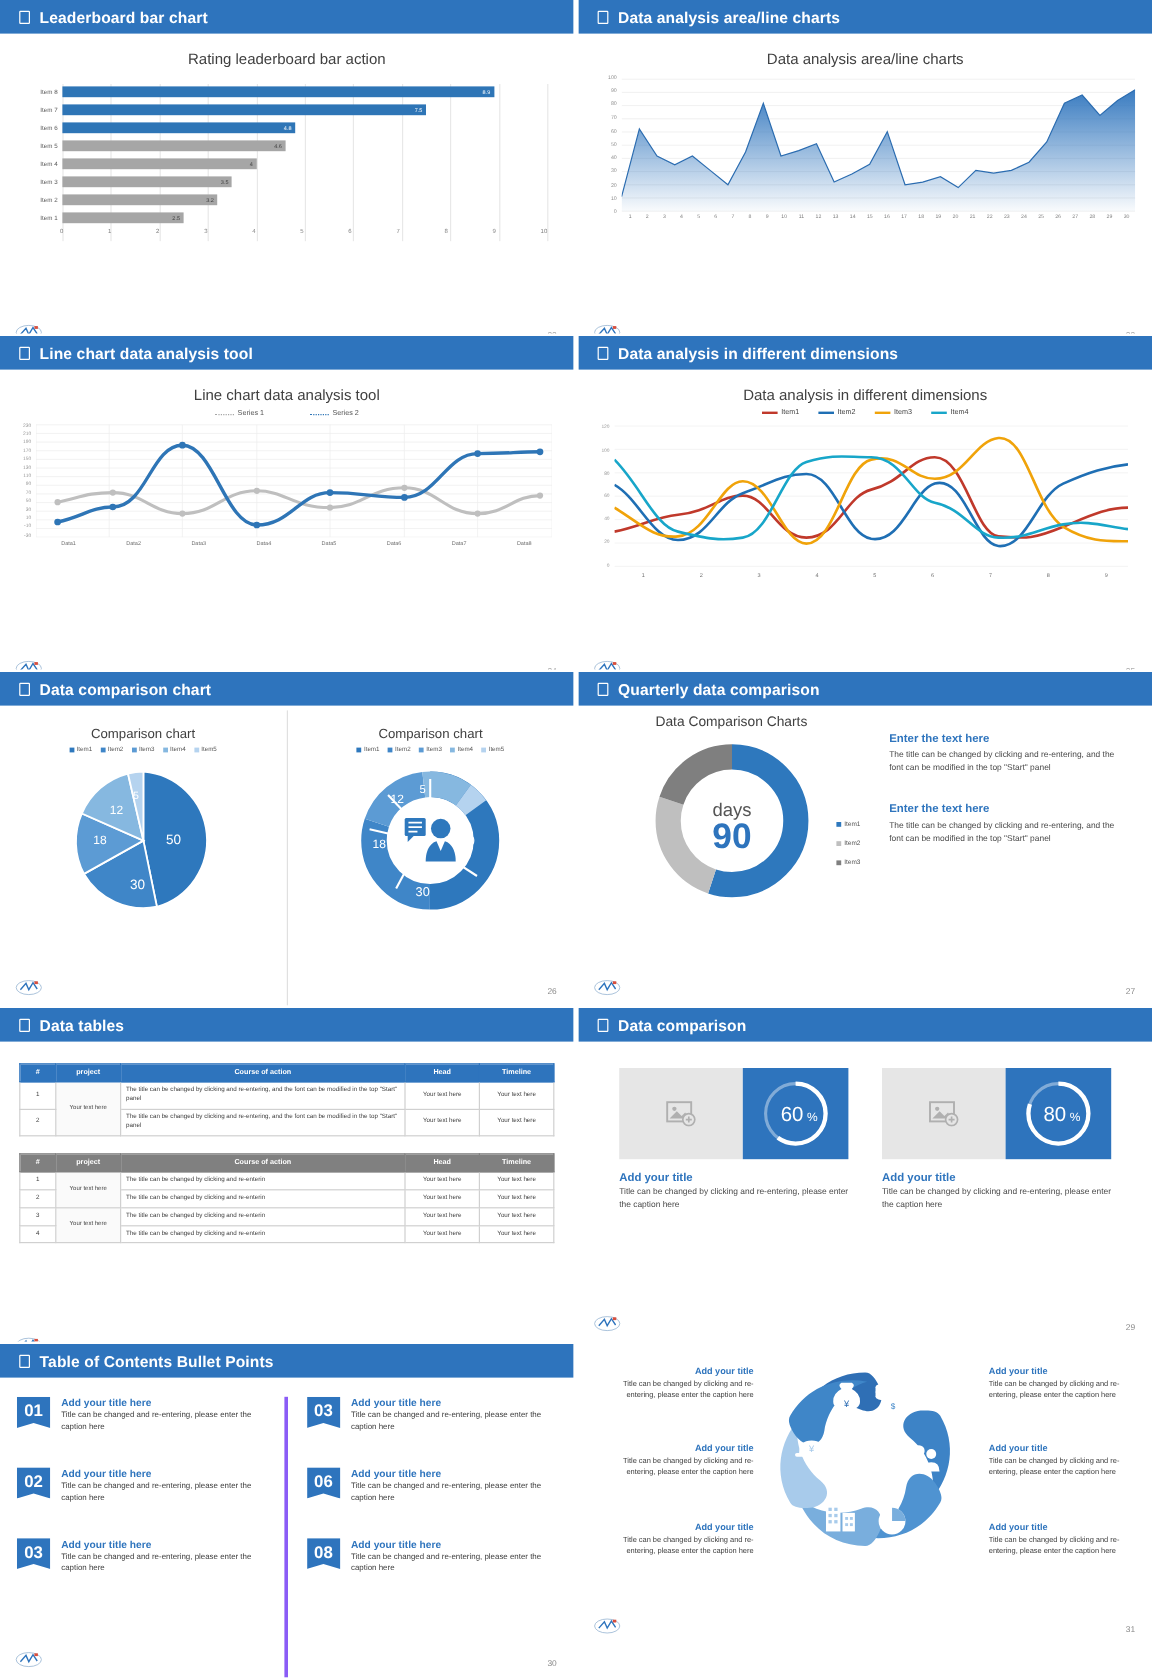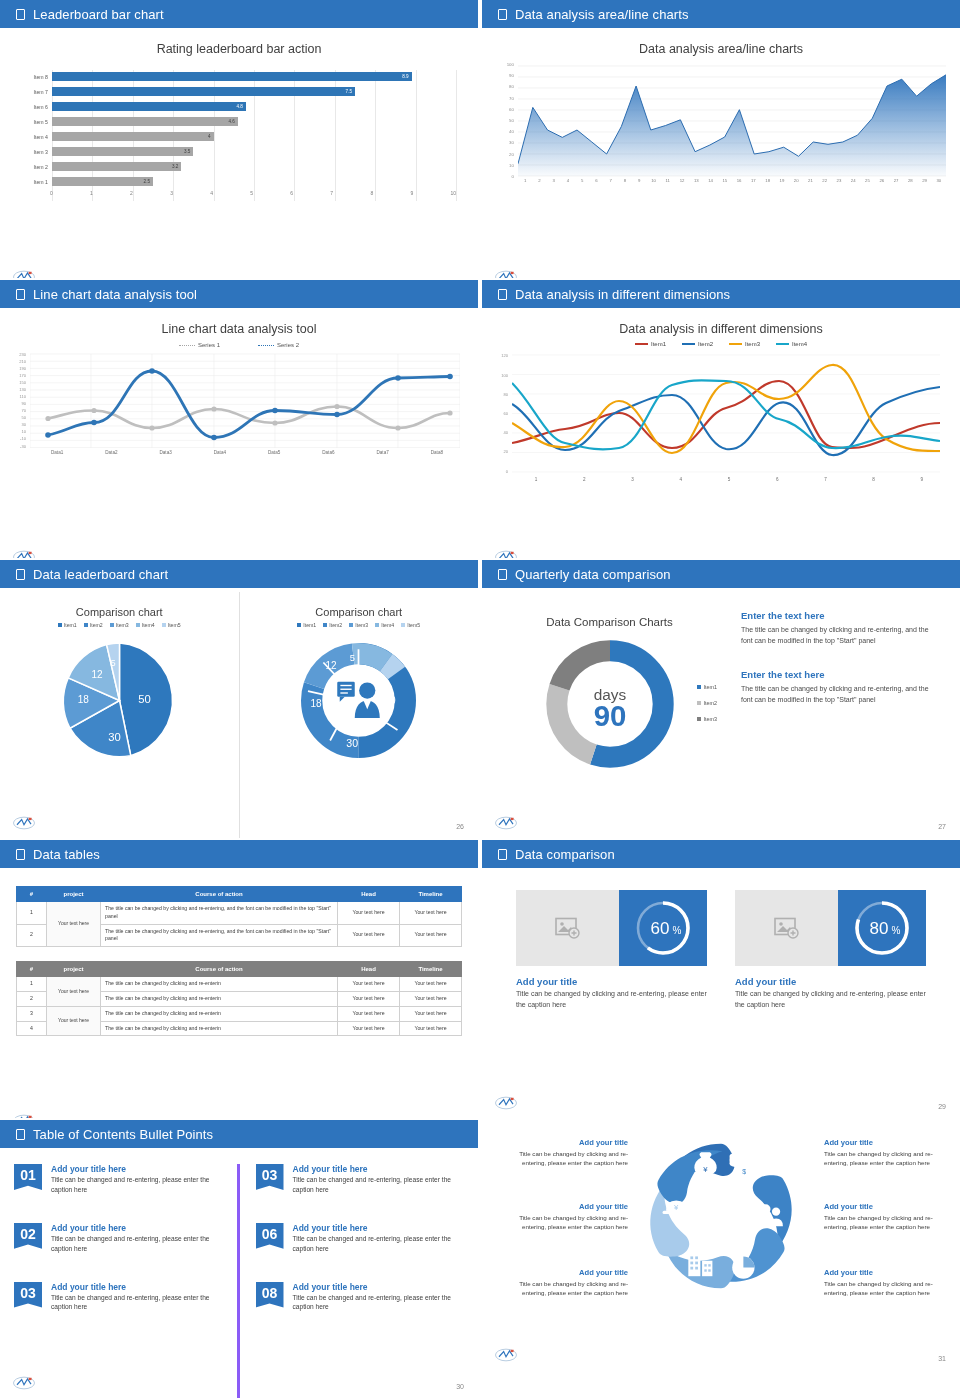--- a/index.html
+++ b/index.html
@@ -33,21 +33,21 @@
   .hdr-icon {
     width: 9px; height: 11px;
     border: 1.6px solid #ffffff;
     border-radius: 1px;
     display: inline-block;
     flex: none;
   }
   .slide-title {
     color: #ffffff;
     font-size: 13px;
-    font-weight: normal;
+    font-weight: bold;
     letter-spacing: .1px;
   }
   .slide-body { position: relative; height: 250px; }
   .footer-logo {
     position: absolute; left: 12px; bottom: 8px;
     width: 24px; height: 14px;
   }
   .page-num {
     position: absolute; right: 14px; bottom: 8px;
     font-size: 7px; color: #888;
@@ -550,21 +550,21 @@
         <path d="M8 15 L16 6 L20 15 L26 5 L32 14" fill="none" stroke="#2e74bd" stroke-width="2"></path>
         <rect x="28" y="3" width="5" height="4" fill="#d94f3d"></rect>
       </svg>
       <div class="page-num">25</div>
     </div>
   </div>
 
   <div class="slide">
     <div class="slide-header">
       <span class="hdr-icon"></span>
-      <span class="slide-title">Data leaderboard chart</span>
+      <span class="slide-title">Data comparison chart</span>
     </div>
     <div class="slide-body">
       <div class="pies" style="padding-top:4px">
 
         <div class="pie-col">
           <div class="chart-title sm">Comparison chart</div>
           <div class="pie-legend">
             <span class="li">
                 <span class="sw" style="background:#2e78bd"></span>
                 <span>Item1</span>
@@ -670,21 +670,21 @@
   </div>
 
   <div class="slide">
     <div class="slide-header">
       <span class="hdr-icon"></span>
       <span class="slide-title">Quarterly data comparison</span>
     </div>
     <div class="slide-body">
       <div class="s27">
         <div class="s27-left">
-          <div class="chart-title" style="font-size:11.5px;margin-top:28px">Data Comparison Charts</div>
+          <div class="chart-title" style="font-size:11.5px;margin-top:8px">Data Comparison Charts</div>
           <svg width="140" height="140" viewBox="0 0 100 100" style="display:block;margin:6px auto 0">
             <g fill="none" stroke-width="15">
               <circle cx="50" cy="50" r="38" stroke="#2e78bd" stroke-dasharray="131.3 107.4" transform="rotate(-90 50 50)"></circle>
               <circle cx="50" cy="50" r="38" stroke="#bfbfbf" stroke-dasharray="59.7 179.1" stroke-dashoffset="-131.3" transform="rotate(-90 50 50)"></circle>
               <circle cx="50" cy="50" r="38" stroke="#7f7f7f" stroke-dasharray="47.8 191" stroke-dashoffset="-191" transform="rotate(-90 50 50)"></circle>
             </g>
             <text x="50" y="47" font-size="11" fill="#555" text-anchor="middle" font-family="Liberation Sans, sans-serif">days</text>
             <text x="50" y="66" font-size="21" fill="#2e74bd" text-anchor="middle" font-weight="bold" font-family="Liberation Sans, sans-serif">90</text>
           </svg>
           <div class="mini-legend">

